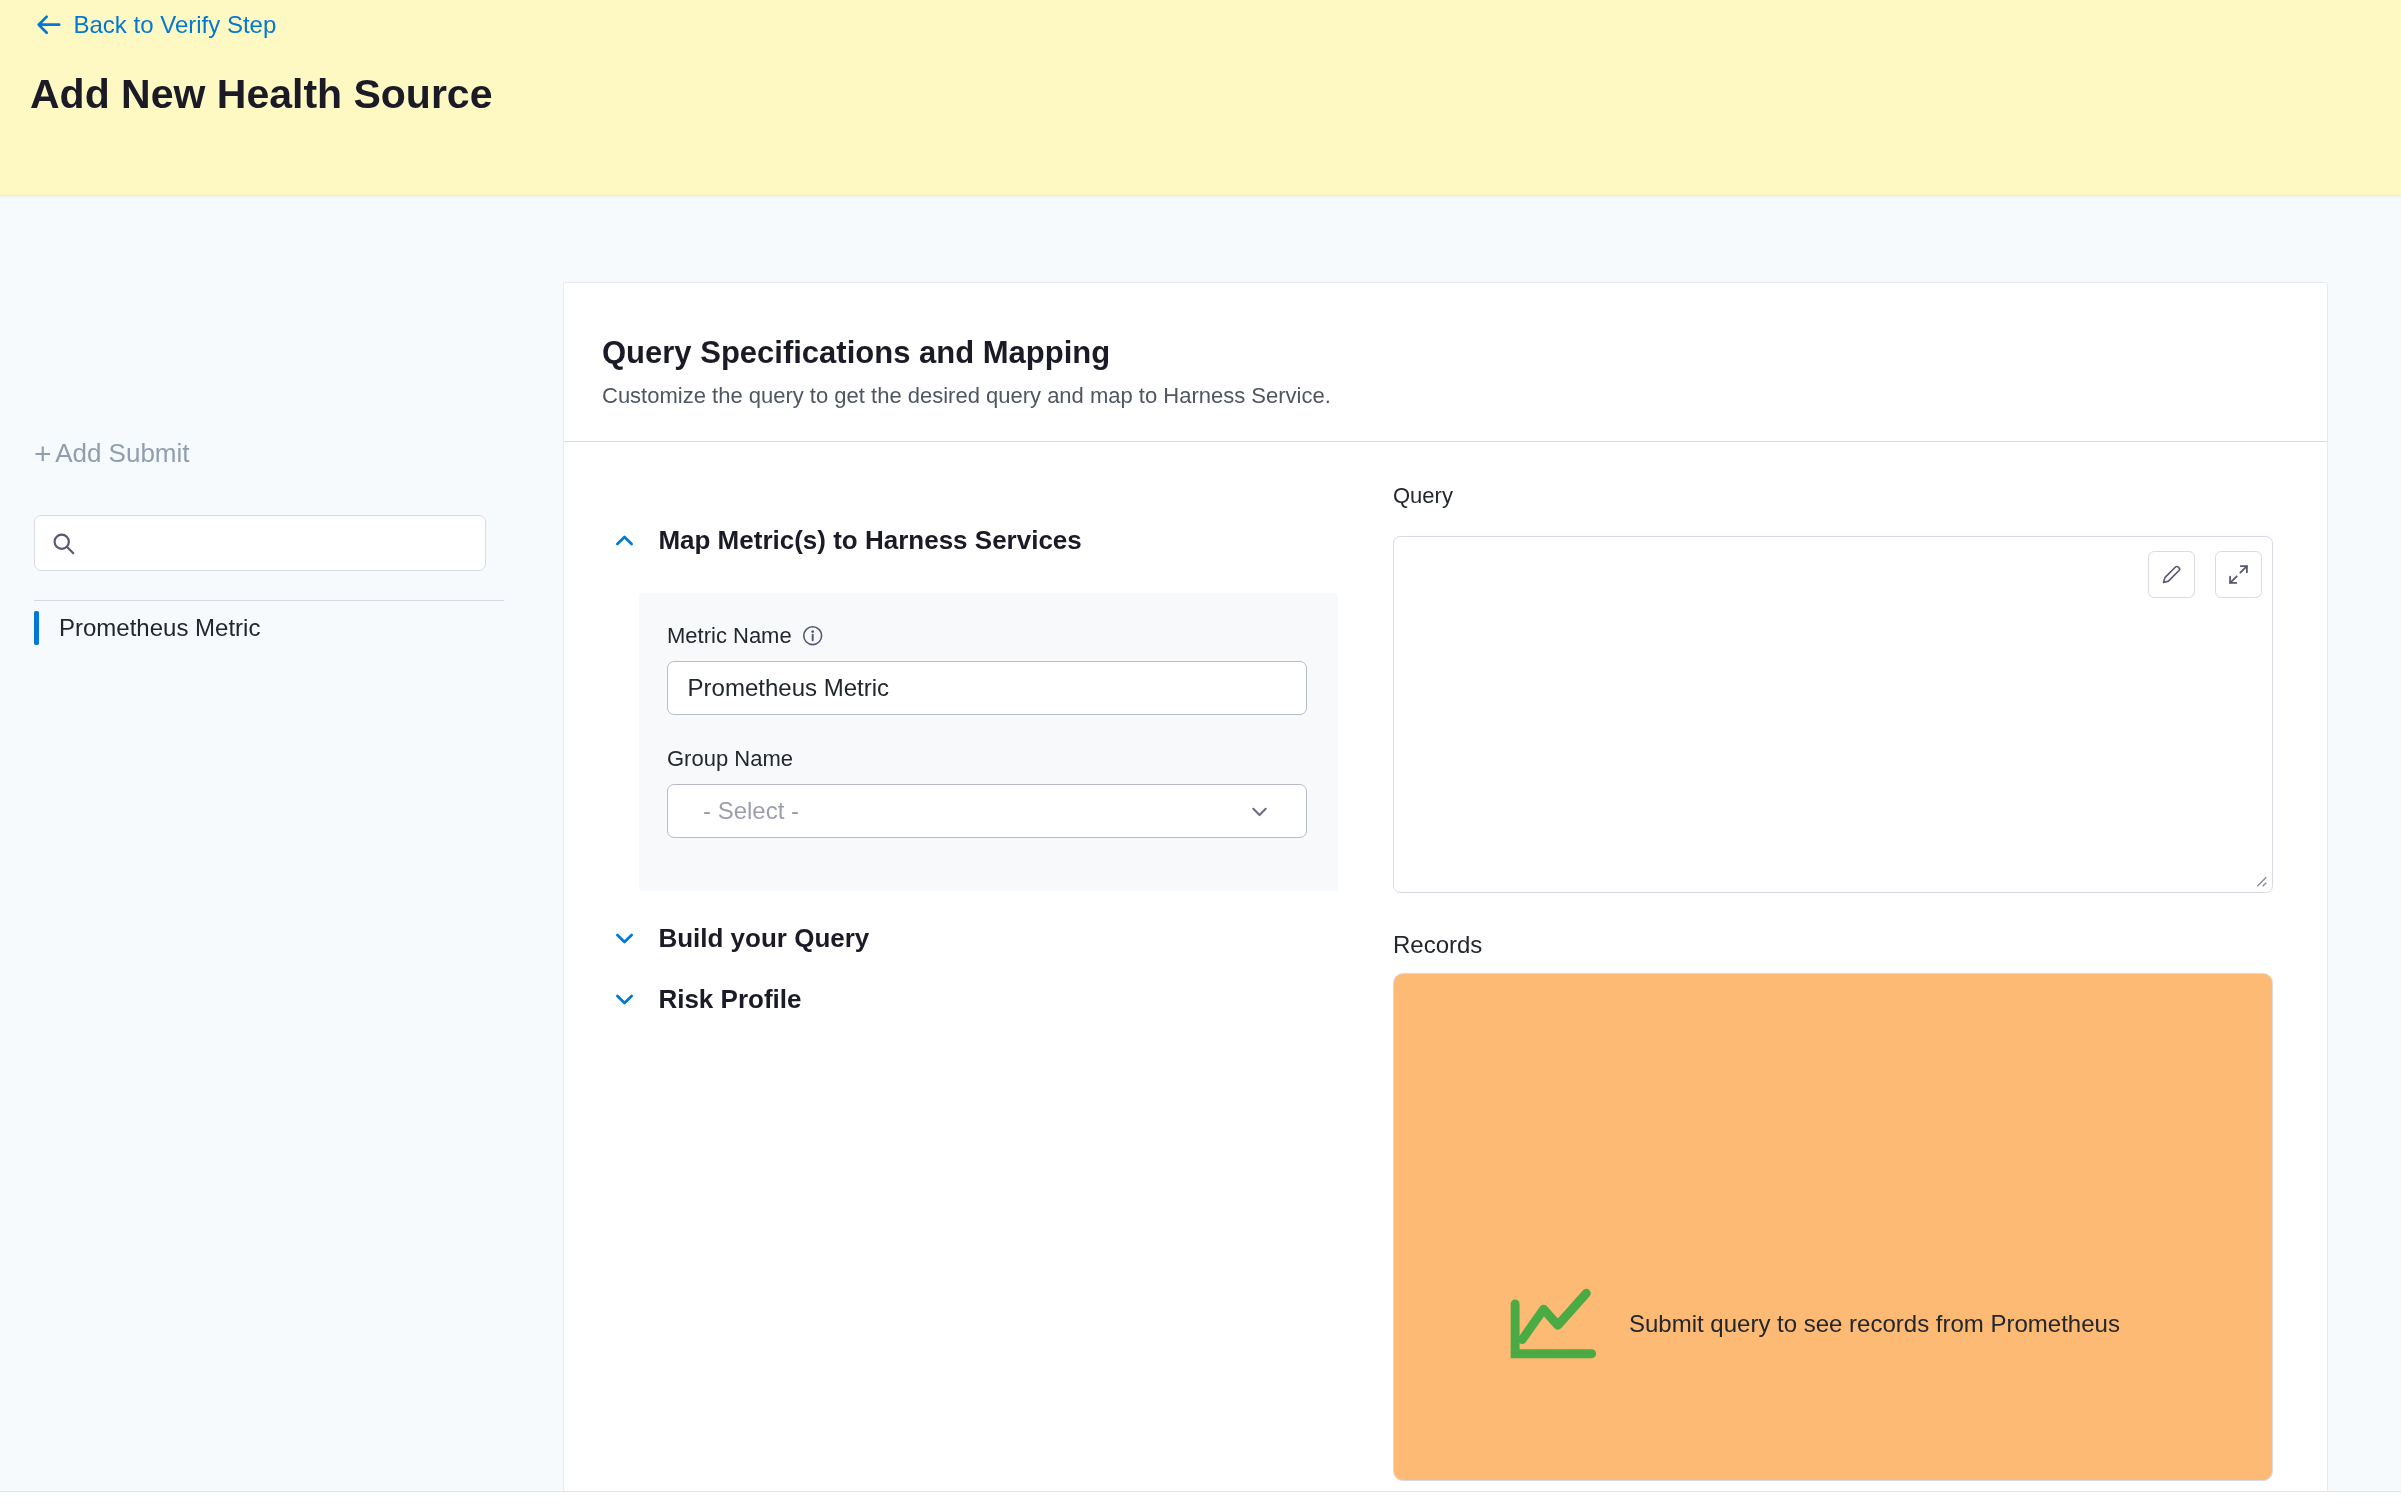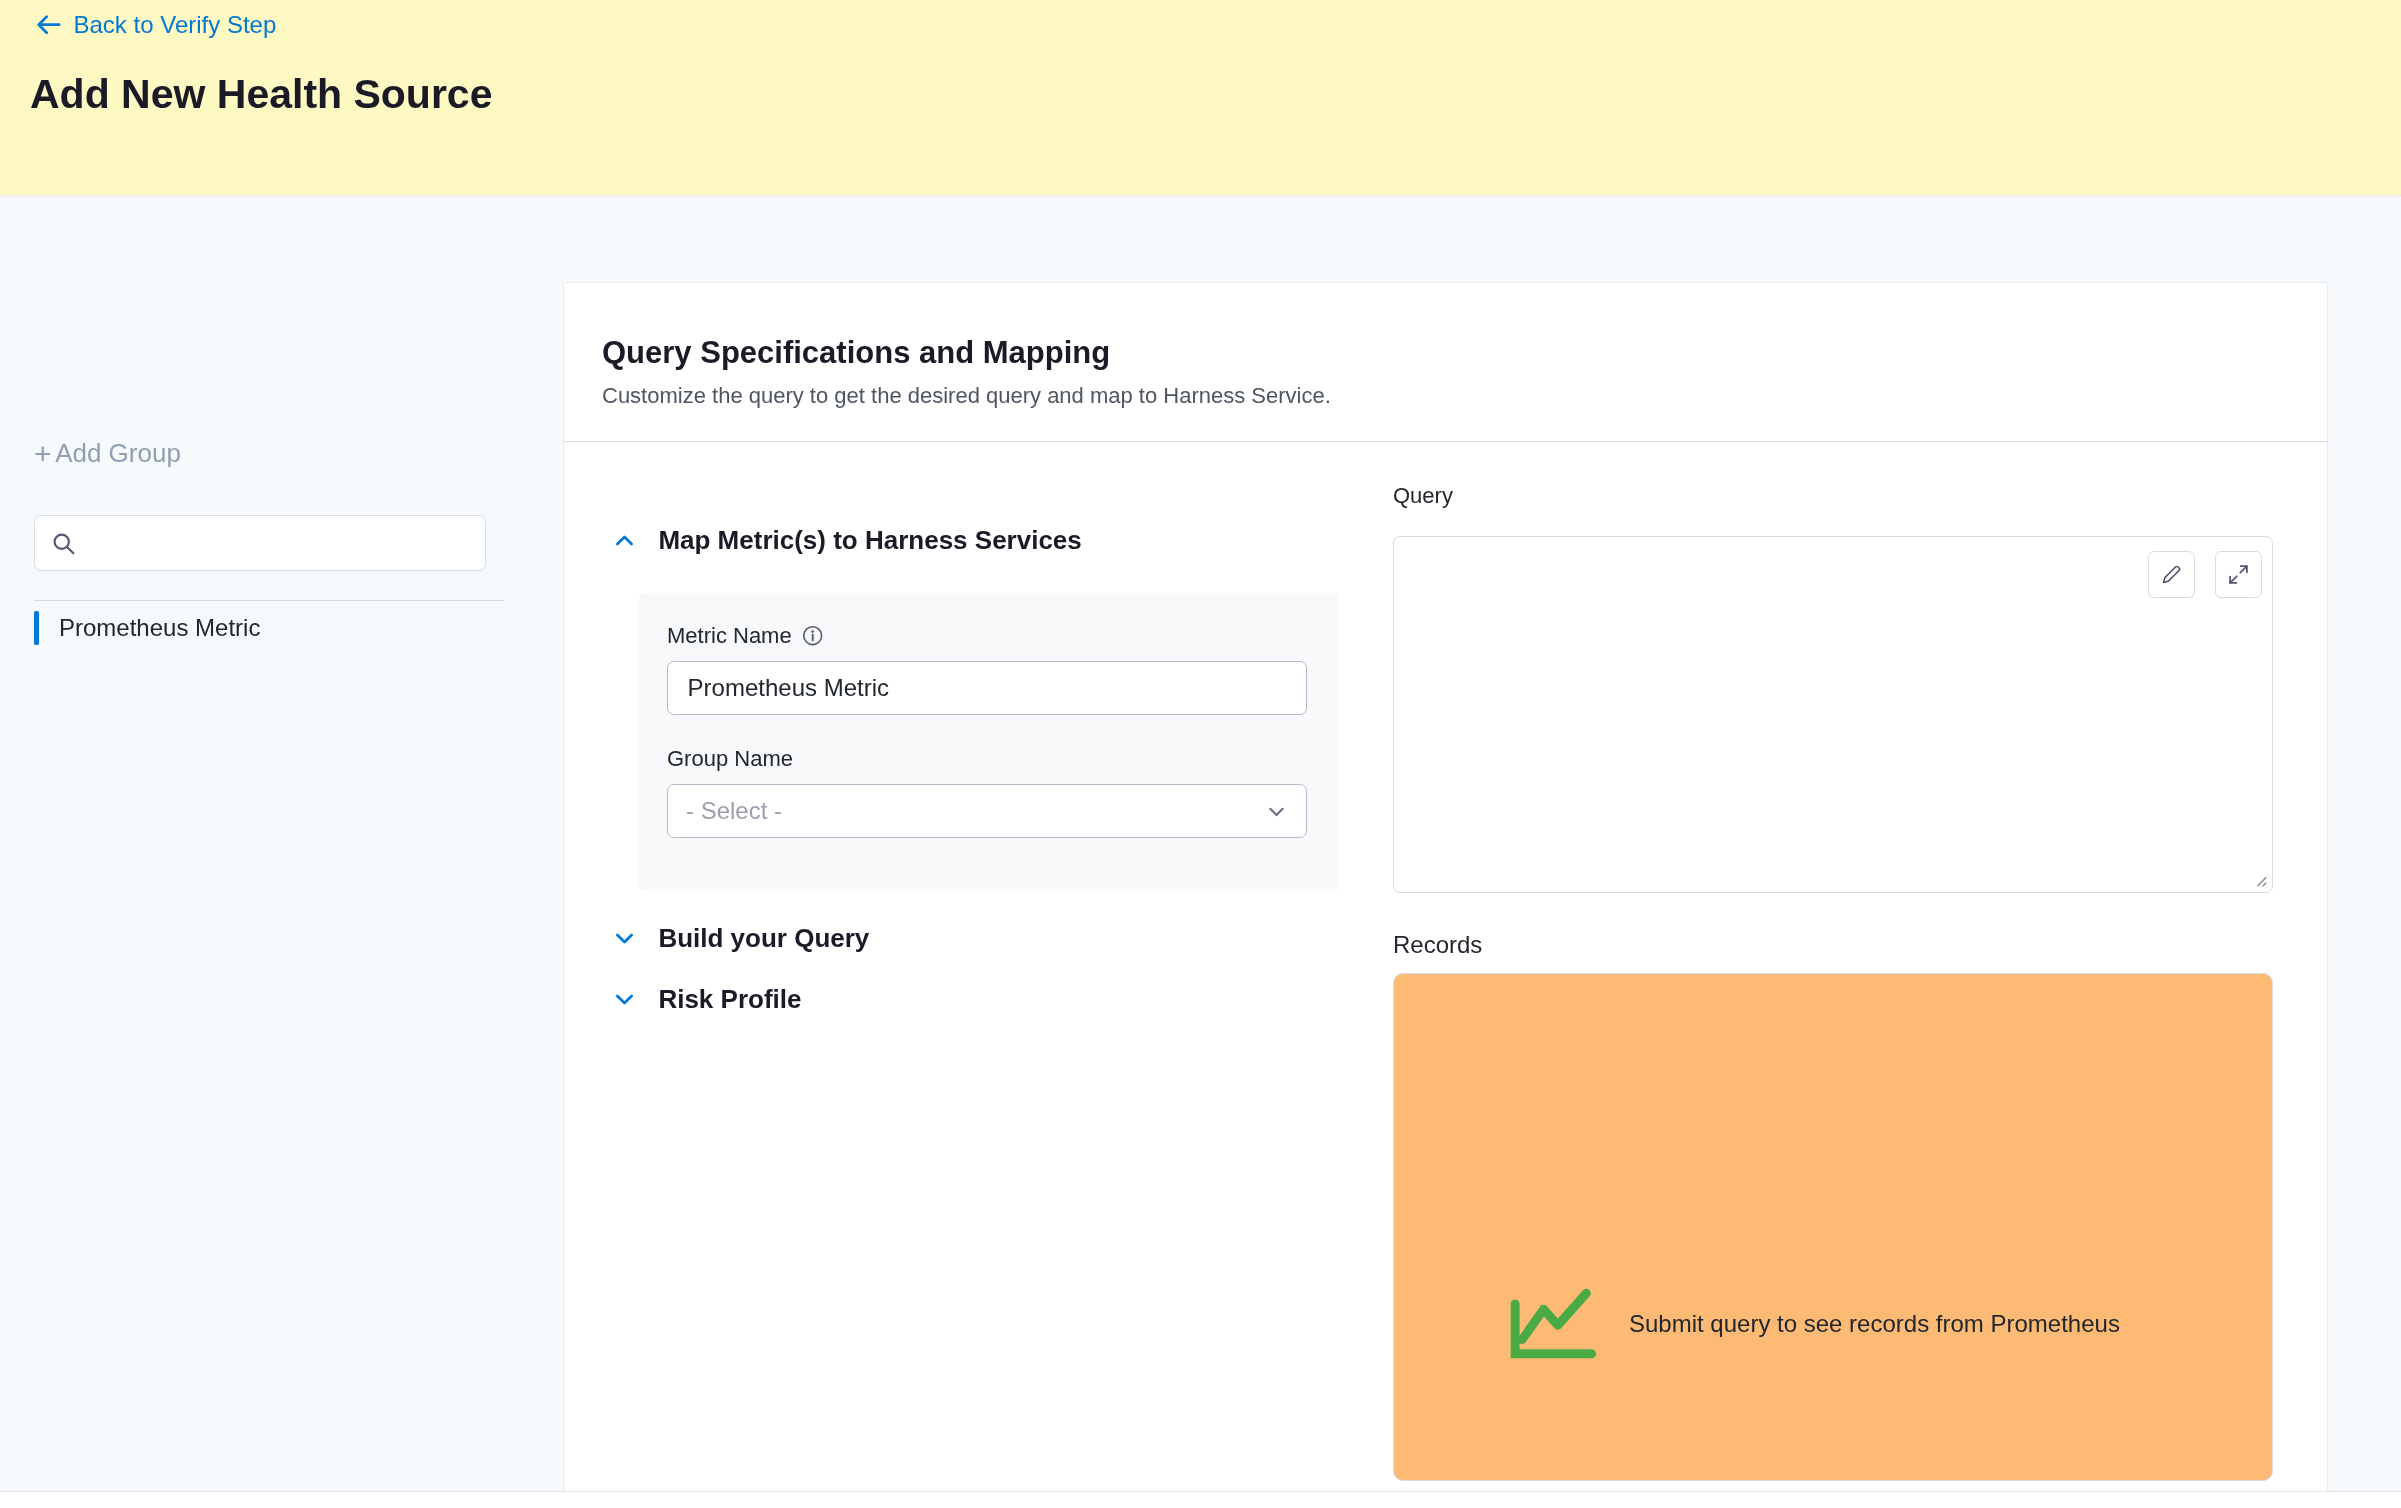--- a/index.html
+++ b/index.html
@@ -36,21 +36,21 @@
   .section-toggle .section-label { font-size: 26px; font-weight: 700; color: #1b1b28; }
   .sec-1 { left: 48px; top: 242px; }
   .sec-2 { left: 48px; top: 640px; }
   .sec-3 { left: 48px; top: 701px; }
 
   .form-panel { position: absolute; left: 75px; top: 310px; width: 699px; height: 298px; background: #f8f9fb; border-radius: 3.6px; }
   .field-label-row { display: flex; align-items: center; gap: 10.7px; font-size: 22px; font-weight: 500; color: #22272d; }
   .lbl-metric { position: absolute; left: 28px; top: 30px; }
   .text-input { position: absolute; left: 28px; top: 68px; width: 640px; height: 54px; border: 0.9px solid #b8bac9; border-radius: 7.1px; background: #fff; font-size: 24px; font-family: "Liberation Sans", sans-serif; color: #22272d; padding: 0 19.6px; outline: none; }
   .lbl-group { position: absolute; left: 28px; top: 153px; flex-direction: column; }
-  .select-box { position: absolute; left: 28px; top: 191px; width: 640px; height: 54px; border: 0.9px solid #b8bac9; border-radius: 7.1px; background: #fff; display: flex; align-items: center; justify-content: space-between; padding: 0 18px; cursor: pointer; }
+  .select-box { position: absolute; left: 28px; top: 191px; width: 640px; height: 54px; border: 0.9px solid #b8bac9; border-radius: 7.1px; background: #fff; display: flex; align-items: center; justify-content: space-between; padding: 0 35px; cursor: pointer; }
   .select-box .select-placeholder { font-size: 24px; color: #9d9eab; }
 
   .query-label { position: absolute; left: 829px; top: 200px; font-size: 22px; font-weight: 500; color: #22272d; }
   .query-box { position: absolute; left: 829px; top: 253px; width: 880px; height: 357px; border: 0.9px solid #d9dae5; border-radius: 7.1px; background: #fff; }
   .query-box textarea { position: absolute; left: 0; top: 0; width: 100%; height: 100%; border: none; outline: none; resize: none; background: transparent; font-family: "DejaVu Sans Mono", monospace; font-size: 21.4px; padding: 18px; }
   .icon-btn { position: absolute; width: 47px; height: 47px; border: 0.9px solid #d9dae5; border-radius: 6.2px; background: #fff; display: flex; align-items: center; justify-content: center; cursor: pointer; }
   .btn-edit { left: 754px; top: 14.3px; }
   .btn-expand { left: 821px; top: 14.3px; }
   .resize-handle { position: absolute; right: 3.6px; bottom: 3.6px; width: 16px; height: 16px; cursor: nwse-resize; }
 
@@ -77,21 +77,21 @@
           </svg>
       </span>
       <span>Back to Verify Step</span>
     </div>
     <div class="page-title">Add New Health Source</div>
   </div>
 
   <div class="sidebar">
     <div class="add-metric">
       <span class="plus">+</span>
-      <span>Add Group</span>
+      <span>Add Submit</span>
     </div>
     <div class="search-wrap">
       <span>
         <svg width="25" height="25" viewBox="0 0 28 28">
             <circle cx="12" cy="12" r="8" stroke="#565770" stroke-width="2.4" fill="none"></circle>
             <path d="M18 18 L25 25" stroke="#565770" stroke-width="2.4" stroke-linecap="round"></path>
           </svg>
       </span>
       <input type="text" placeholder="" style="">
     </div>

